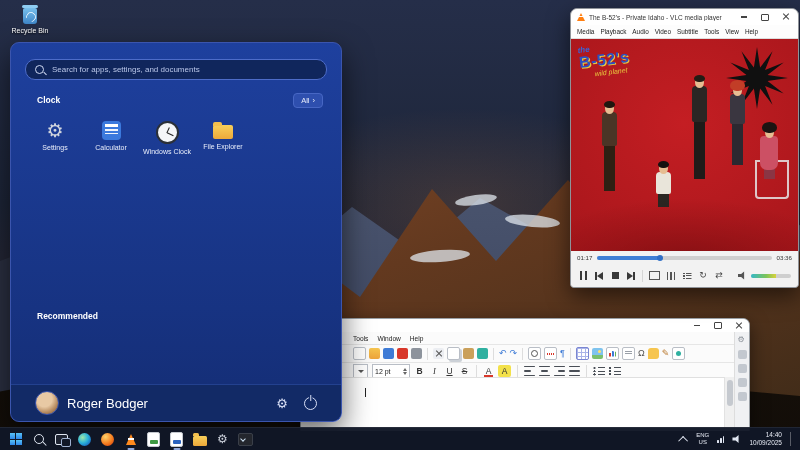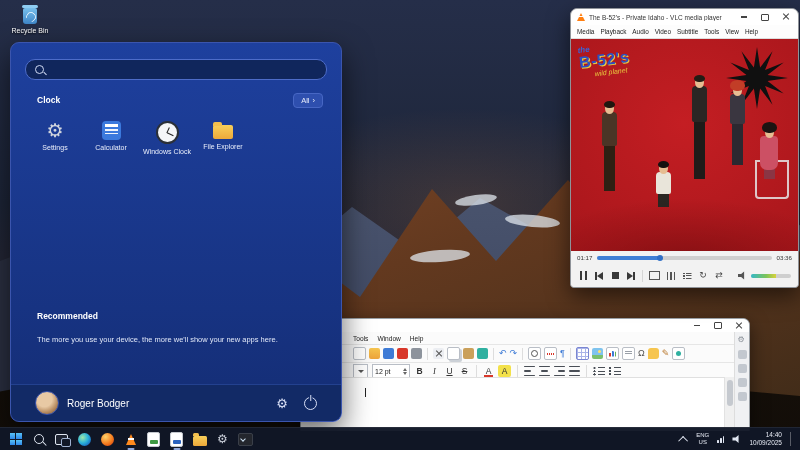--- a/index.html
+++ b/index.html
@@ -171,21 +171,21 @@
   .calc-ic{width:19px;height:19px;background:#3b79dd;border-radius:4px;position:relative}
   .calc-ic::after{content:"";position:absolute;inset:3px;background:linear-gradient(#fff 0 24%,transparent 24% 38%,rgba(255,255,255,.92) 38% 52%,transparent 52% 66%,rgba(255,255,255,.92) 66% 80%,transparent 80%)}
   .clock-ic{width:19px;height:19px;border-radius:50%;background:#f5f6f8;border:2px solid #2b3038;position:relative}
   .clock-ic::before{content:"";position:absolute;left:50%;top:50%;width:1.4px;height:6px;background:#222;transform-origin:50% 100%;transform:translate(-50%,-100%) rotate(25deg)}
   .clock-ic::after{content:"";position:absolute;left:50%;top:50%;width:1.4px;height:7px;background:#222;transform-origin:50% 100%;transform:translate(-50%,-100%) rotate(115deg)}
   .folder-ic{width:20px;height:14px;background:linear-gradient(#f8cf5a,#eda93a);border-radius:2px;position:relative;margin-top:4px}
   .folder-ic::before{content:"";position:absolute;top:-3px;left:0;width:9px;height:4px;background:#f4bf4e;border-radius:2px 2px 0 0}
   .rec-text{position:absolute;left:26px;right:20px;top:292px;font-size:7.5px;color:#dfe6f7}
   .start-footer{position:absolute;left:0;right:0;bottom:0;height:36px;background:#122a66;border-radius:0 0 9px 9px;display:flex;align-items:center;padding:0 24px;gap:8px;border-top:1px solid #23418f}
   .avatar{width:22px;height:22px;border-radius:50%;background:radial-gradient(circle at 38% 32%,#e8c9a4 38%,#b08357 70%,#6e4c2e);border:1px solid #3b55ad}
-  .uname{font-size:10px;color:#fff}
+  .uname{font-size:13px;color:#fff}
   .foot-ics{margin-left:auto;display:flex;align-items:center;gap:16px}
   .gear-sm{font-size:13px;color:#d7def5;line-height:1}
   .power{width:11px;height:11px;border:1.5px solid #d7def5;border-radius:50%;position:relative}
   .power::after{content:"";position:absolute;left:50%;top:-3px;transform:translateX(-50%);width:1.5px;height:6px;background:#d7def5;box-shadow:0 0 0 1.2px #122a66}
   
   .taskbar{position:absolute;left:0;right:0;bottom:0;height:22px;z-index:40;background:rgba(17,23,38,.97);
            border-top:1px solid rgba(255,255,255,.07);display:flex;align-items:center;padding:0 6px;gap:4px}
   .tbtn{position:relative;width:19px;height:21px;display:flex;align-items:center;justify-content:center;flex:none}
   .run::after{content:"";position:absolute;bottom:0;left:50%;transform:translateX(-50%);width:7px;height:2px;border-radius:2px;background:#8fa8dc}
   .tb-win{display:grid;grid-template-columns:5.5px 5.5px;grid-template-rows:5.5px 5.5px;gap:1px}
@@ -438,20 +438,21 @@
       <div class="vol-track">
         <div class="vol-fill" style="width: 62%;"></div>
       </div>
     </div>
   </div>
 </div>
 
 <div class="start">
   <div class="search-box">
     <span class="mag"></span>
+    <input type="text" placeholder="Search for apps, settings, and documents" style="">
   </div>
   <div class="sec-label" style="top:52px">Clock</div>
   <div class="all-pill">
     <span>All</span>
     <span>›</span>
   </div>
   <div class="pin-grid">
     <div class="pin-app">
       <span class="gear-big">⚙</span>
       <span class="nm">Settings</span>
@@ -463,21 +464,20 @@
     <div class="pin-app">
       <span class="clock-ic"></span>
       <span class="nm">Windows Clock</span>
     </div>
     <div class="pin-app">
       <span class="folder-ic"></span>
       <span class="nm">File Explorer</span>
     </div>
   </div>
   <div class="sec-label" style="top:268px">Recommended</div>
-  <div class="rec-text">The more you use your device, the more we'll show your new apps here.</div>
   <div class="start-footer">
     <span class="avatar"></span>
     <span class="uname">Roger Bodger</span>
     <div class="foot-ics">
       <span class="gear-sm">⚙</span>
       <span class="power"></span>
     </div>
   </div>
 </div>
 

